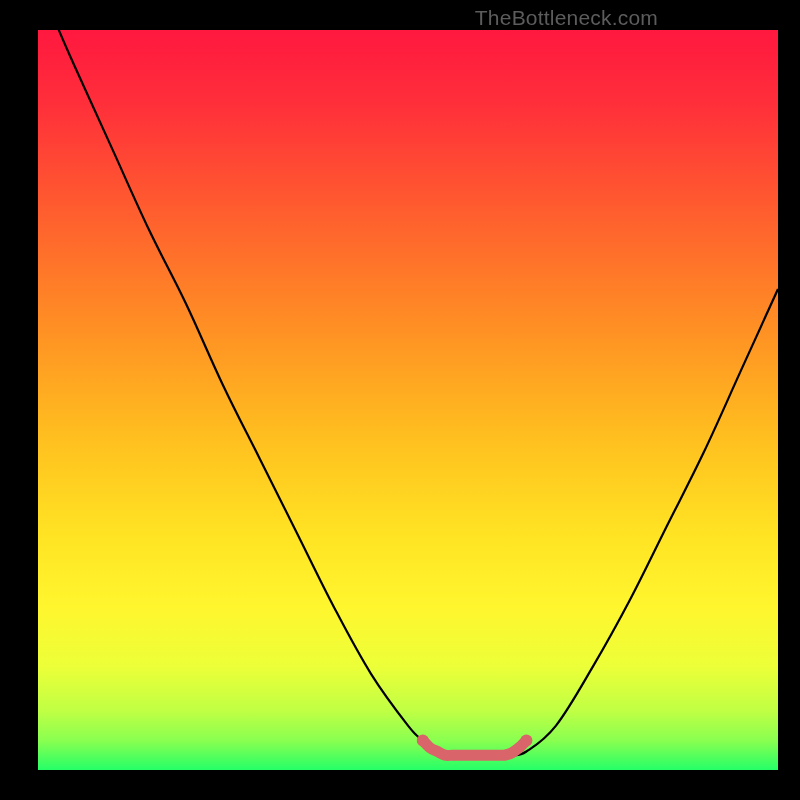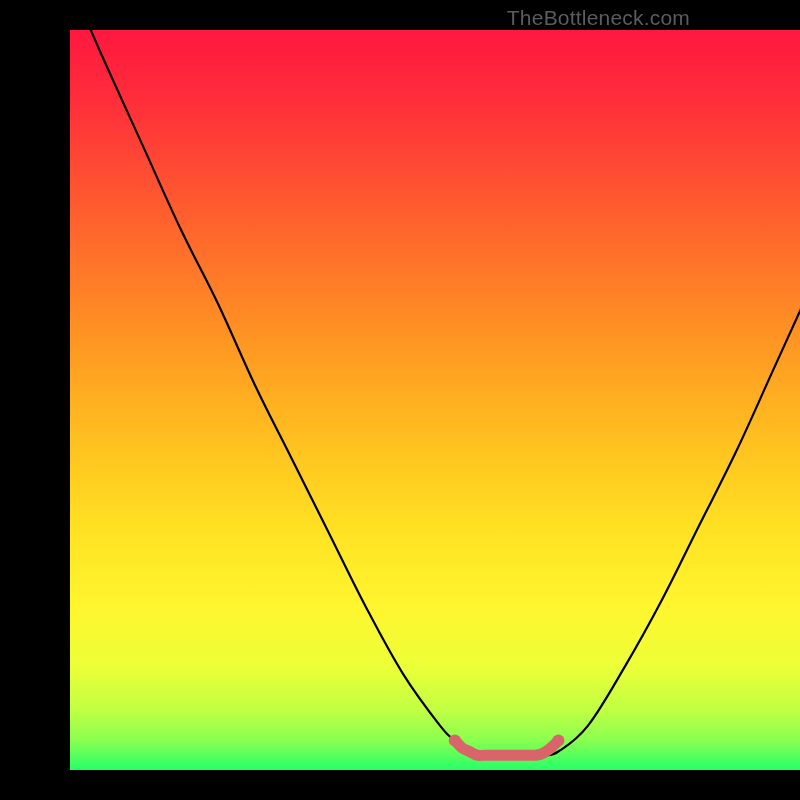--- a/index.html
+++ b/index.html
@@ -11,21 +11,20 @@
     overflow: hidden;
     font-family: Arial, Helvetica, sans-serif;
   }
   .frame {
     position: absolute;
     left: 0;
     top: 0;
     width: 680px;
     height: 800px;
     background: #000;
-    margin-left: 32px;
   }
   .plot-area {
     position: absolute;
     left: 38px;
     top: 30px;
     width: 740px;
     height: 740px;
     overflow: hidden;
   }
   .gradient-bg {

